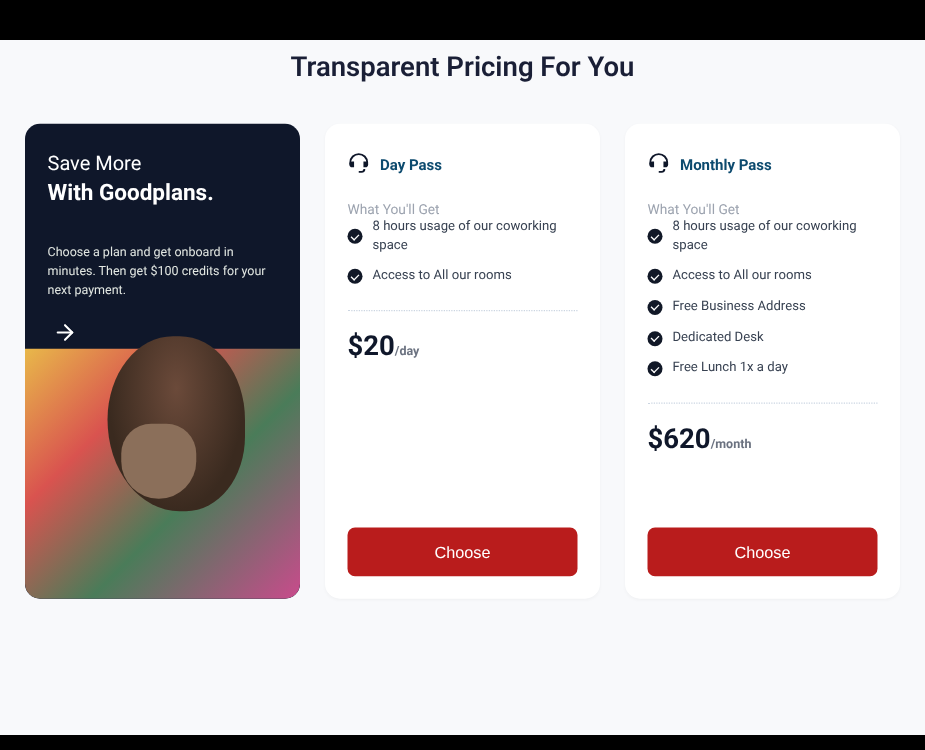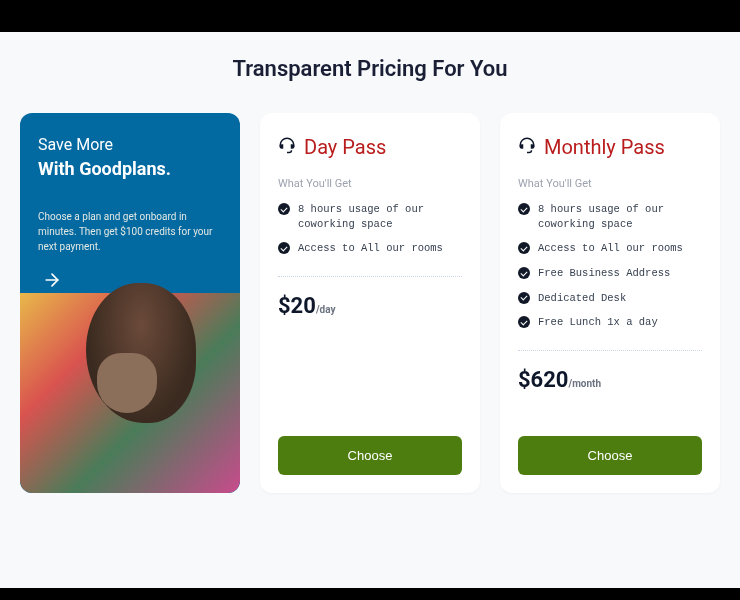--- a/index.html
+++ b/index.html
@@ -8,36 +8,36 @@
     background: #f8f9fb;
     width: 740px;
     height: 600px;
     overflow: hidden;
   }
   .topbar {
     height: 32px;
     background: #000;
   }
   .container {
-    padding: 24px 20px;
+    padding: 10px 20px;
   }
   .title {
     text-align: center;
     font-size: 22px;
     font-weight: 600;
     color: #1a1f36;
     margin-bottom: 32px;
   }
   .cards {
     display: flex;
     gap: 20px;
   }
   .promo {
     width: 220px;
-    background: #0369a1;
+    background: #0f172a;
     border-radius: 12px;
     padding: 22px 18px 0 18px;
     color: #fff;
     position: relative;
     overflow: hidden;
     height: 380px;
   }
   .promo .line1 {
     font-size: 16px;
     font-weight: 400;
@@ -105,41 +105,39 @@
   .plan-head {
     display: flex;
     align-items: center;
     gap: 8px;
     margin-bottom: 18px;
   }
   .plan-head svg {
     flex-shrink: 0;
   }
   .plan-name {
-    font-size: 20px;
-    font-weight: 400;
-    color: #b91c1c;
+    font-size: 12px;
+    font-weight: 700;
+    color: #0c4a6e;
   }
   .subhead {
     font-size: 11px;
     color: #9ca3af;
-    margin-bottom: 12px;
   }
   .features {
     list-style: none;
   }
   .features li {
     display: flex;
-    align-items: flex-start;
+    align-items: center;
     gap: 8px;
     font-size: 10.5px;
     color: #374151;
     margin-bottom: 10px;
     line-height: 1.4;
-    font-family: Liberation Mono, monospace;
   }
   .check {
     width: 12px;
     height: 12px;
     background: #111827;
     border-radius: 50%;
     flex-shrink: 0;
     margin-top: 1px;
     position: relative;
   }
@@ -163,21 +161,21 @@
     font-weight: 700;
     color: #0f172a;
   }
   .price .per {
     font-size: 10px;
     font-weight: 700;
     color: #6b7280;
   }
   .spacer { flex: 1; }
   .choose {
-    background: #4d7c0f;
+    background: #b91c1c;
     color: #fff;
     border: none;
     border-radius: 6px;
     padding: 12px 0;
     font-size: 13px;
     font-weight: 500;
     cursor: pointer;
     width: 100%;
   }
   .bottombar {

